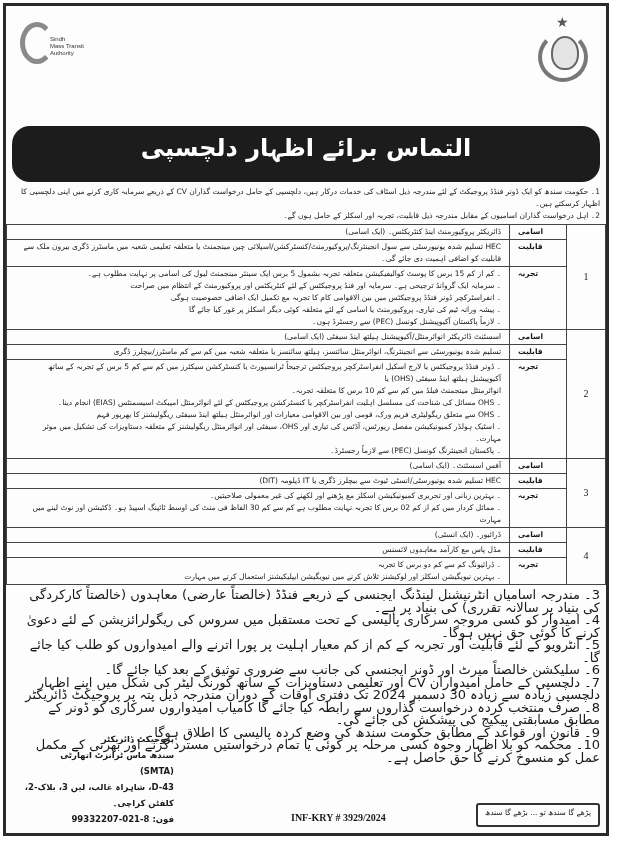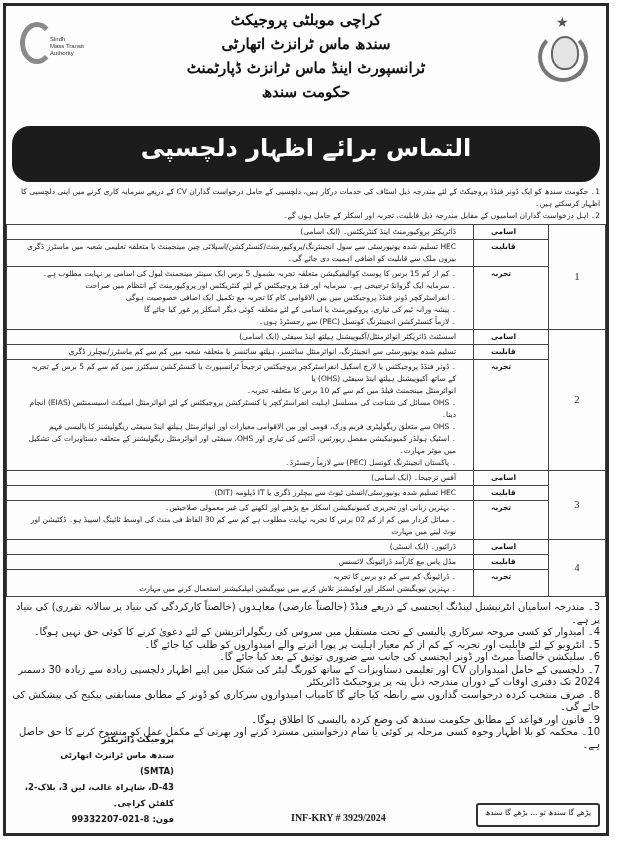--- a/index.html
+++ b/index.html
@@ -11,52 +11,46 @@
   .logo-smta .txt { position: absolute; left: 34px; top: 16px; font-size: 6px; line-height: 7px; font-family: "Liberation Sans", sans-serif; color: #333; }
   .emblem { position: absolute; right: 14px; top: 8px; width: 58px; height: 72px; }
   .emblem .star { position: absolute; left: 22px; top: 0; font-size: 14px; color: #555; }
   .emblem .crescent { position: absolute; left: 4px; top: 18px; width: 50px; height: 50px; border-radius: 50%; border: 4px solid #777; border-top-color: transparent; box-sizing: border-box; }
   .emblem .shield { position: absolute; left: 17px; top: 22px; width: 24px; height: 30px; border-radius: 50% 50% 45% 45%; border: 2px solid #666; background: #e4e4e4; }
   .titles { position: absolute; left: 120px; right: 120px; top: 2px; text-align: center; direction: rtl; }
   .titles div { font-family: "DejaVu Serif", serif; font-size: 15px; line-height: 24px; font-weight: bold; color: #111; }
   .banner { margin: 0 6px; height: 56px; background: #1c1c1c; border-radius: 18px; color: #fff; text-align: center; direction: rtl; font-size: 24px; font-weight: bold; line-height: 44px; font-family: "DejaVu Sans", sans-serif; }
   .intro { direction: rtl; font-size: 7.5px; line-height: 12px; padding: 4px 6px 2px 6px; }
   table.jobs { width: 100%; border-collapse: collapse; direction: rtl; font-size: 7.5px; }
-  table.jobs td { border: 1px solid #444; vertical-align: top; padding: 1px 17px; line-height: 12px; }
+  table.jobs td { border: 1px solid #444; vertical-align: top; padding: 1px 8px; line-height: 12px; }
   td.num { width: 22px; text-align: center; vertical-align: middle !important; font-family: "Liberation Serif", serif; font-size: 10px; }
   td.lbl { width: 40px; text-align: left; font-weight: bold; }
   td.content { text-align: right; }
   .exp-line { display: block; }
-  .notes { direction: rtl; font-size: 10px; line-height: 12.5px; padding: 4px 6px 0 6px; position: relative; }
+  .notes { direction: rtl; font-size: 13px; line-height: 12.5px; padding: 4px 6px 0 6px; position: relative; }
   .footer { position: absolute; left: 0; right: 0; bottom: 0; height: 140px; }
   .signature { position: absolute; left: 18px; bottom: 6px; width: 150px; direction: rtl; font-size: 8.5px; line-height: 16px; font-weight: bold; }
   .ref { position: absolute; left: 285px; bottom: 10px; font-family: "Liberation Serif", serif; font-weight: bold; font-size: 10px; }
   .stamp { position: absolute; right: 6px; bottom: 6px; width: 120px; height: 20px; border: 2px solid #333; border-radius: 3px; direction: rtl; font-size: 7.5px; line-height: 16px; text-align: center; margin-top: 24px; }
 </style>
 </head>
 <body>
 
 <div class="page">
 
   <div class="header">
     <div class="logo-smta">
       <div class="ring"></div>
       <div class="txt">
         <div>Sindh</div>
         <div>Mass Transit</div>
         <div>Authority</div>
       </div>
     </div>
 
-    <div class="titles">
-      <div>کراچی موبلٹی پروجیکٹ</div>
-      <div>سندھ ماس ٹرانزٹ اتھارٹی</div>
-      <div>ٹرانسپورٹ اینڈ ماس ٹرانزٹ ڈپارٹمنٹ</div>
-      <div>حکومت سندھ</div>
-    </div>
 
     <div class="emblem">
       <div class="star">★</div>
       <div class="crescent"></div>
       <div class="shield"></div>
     </div>
   </div>
 
   <div class="banner">التماس برائے اظہار دلچسپی</div>
 
@@ -77,70 +71,70 @@
       <td class="lbl">قابلیت</td>
       <td class="content">HEC تسلیم شدہ یونیورسٹی سے سول انجینئرنگ/پروکیورمنٹ/کنسٹرکشن/اسپلائی چین مینجمنٹ یا متعلقہ تعلیمی شعبہ میں ماسٹرز ڈگری بیرون ملک سے قابلیت کو اضافی اہمیت دی جائے گی۔</td>
     </tr>
     <tr>
       <td class="lbl">تجربہ</td>
       <td class="content">
         <span class="exp-line">۔ کم از کم 15 برس کا پوسٹ کوالیفیکیشن متعلقہ تجربہ بشمول 5 برس ایک سینئر مینجمنٹ لیول کی اسامی پر نہایت مطلوب ہے۔</span>
         <span class="exp-line">۔ سرمایہ ایک گروانڈ ترجیحی ہے۔ سرمایہ اور فنڈ پروجیکٹس کے لئے کنٹریکٹس اور پروکیورمنٹ کے انتظام میں صراحت</span>
         <span class="exp-line">۔ انفراسٹرکچر ڈونر فنڈڈ پروجیکٹس میں بین الاقوامی کام کا تجربہ مع تکمیل ایک اضافی خصوصیت ہوگی</span>
         <span class="exp-line">۔ پیشہ ورانہ ٹیم کی تیاری، پروکیورمنٹ یا اسامی کے لئے متعلقہ کوئی دیگر اسکلز پر غور کیا جائے گا</span>
-        <span class="exp-line">۔ لازماً کنسٹرکشن انجینئرنگ کونسل (PEC) سے رجسٹرڈ ہوں۔</span>
+        <span class="exp-line">۔ لازماً پاکستان آکیوپیشنل کونسل (PEC) سے رجسٹرڈ ہوں۔</span>
       </td>
     </tr>
 
     <tr>
       <td class="num" rowspan="3">2</td>
       <td class="lbl">اسامی</td>
       <td class="content">اسسٹنٹ ڈائریکٹر انوائرمنٹل/آکیوپیشنل ہیلتھ اینڈ سیفٹی (ایک اسامی)</td>
     </tr>
     <tr>
       <td class="lbl">قابلیت</td>
       <td class="content">تسلیم شدہ یونیورسٹی سے انجینئرنگ، انوائرمنٹل سائنسز، ہیلتھ سائنسز یا متعلقہ شعبہ میں کم سے کم ماسٹرز/بیچلرز ڈگری</td>
     </tr>
     <tr>
       <td class="lbl">تجربہ</td>
       <td class="content">
         <span class="exp-line">۔ ڈونر فنڈڈ پروجیکٹس یا لارج اسکیل انفراسٹرکچر پروجیکٹس ترجیحاً ٹرانسپورٹ یا کنسٹرکشن سیکٹرز میں کم سے کم 5 برس کے تجربہ کے ساتھ آکیوپیشنل ہیلتھ اینڈ سیفٹی (OHS) یا</span>
         <span class="exp-line">انوائرمنٹل مینجمنٹ فیلڈ میں کم سے کم 10 برس کا متعلقہ تجربہ۔</span>
         <span class="exp-line">۔ OHS مسائل کی شناخت کی مسلسل اہلیت انفراسٹرکچر یا کنسٹرکشن پروجیکٹس کے لئے انوائرمنٹل امپیکٹ اسیسمنٹس (EIAS) انجام دینا۔</span>
-        <span class="exp-line">۔ OHS سے متعلق ریگولیٹری فریم ورک، قومی اور بین الاقوامی معیارات اور انوائرمنٹل ہیلتھ اینڈ سیفٹی ریگولیشنز کا پالیسی فہم</span>
+        <span class="exp-line">۔ OHS سے متعلق ریگولیٹری فریم ورک، قومی اور بین الاقوامی معیارات اور انوائرمنٹل ہیلتھ اینڈ سیفٹی ریگولیشنز کا بھرپور فہم</span>
         <span class="exp-line">۔ اسٹیک ہولڈر کمیونیکیشن مفصل رپورٹس، آڈٹس کی تیاری اور OHS، سیفٹی اور انوائرمنٹل ریگولیشنز کے متعلقہ دستاویزات کی تشکیل میں موثر مہارت۔</span>
         <span class="exp-line">۔ پاکستان انجینئرنگ کونسل (PEC) سے لازماً رجسٹرڈ۔</span>
       </td>
     </tr>
 
     <tr>
       <td class="num" rowspan="3">3</td>
       <td class="lbl">اسامی</td>
-      <td class="content">آفس ترجیحا۔ (ایک اسامی)</td>
+      <td class="content">آفس اسسٹنٹ۔ (ایک اسامی)</td>
     </tr>
     <tr>
       <td class="lbl">قابلیت</td>
       <td class="content">HEC تسلیم شدہ یونیورسٹی/انسٹی ٹیوٹ سے بیچلرز ڈگری یا IT ڈپلومہ (DIT)</td>
     </tr>
     <tr>
       <td class="lbl">تجربہ</td>
       <td class="content">
         <span class="exp-line">۔ بہترین زبانی اور تحریری کمیونیکیشن اسکلز مع پڑھنے اور لکھنے کی غیر معمولی صلاحیتیں۔</span>
         <span class="exp-line">۔ مماثل کردار میں کم از کم 02 برس کا تجربہ نہایت مطلوب ہے کم سے کم 30 الفاظ فی منٹ کی اوسط ٹائپنگ اسپیڈ ہو۔ ڈکٹیشن اور نوٹ لینے میں مہارت</span>
       </td>
     </tr>
 
     <tr>
       <td class="num" rowspan="3">4</td>
       <td class="lbl">اسامی</td>
       <td class="content">ڈرائیور۔ (ایک انسٹی)</td>
     </tr>
     <tr>
       <td class="lbl">قابلیت</td>
-      <td class="content">مڈل پاس مع کارآمد ڈرائیونگ لائسنس</td>
+      <td class="content">مڈل پاس مع کارآمد معاہدوں لائسنس</td>
     </tr>
     <tr>
       <td class="lbl">تجربہ</td>
       <td class="content">
         <span class="exp-line">۔ ڈرائیونگ کم سے کم دو برس کا تجربہ</span>
         <span class="exp-line">۔ بہترین نیویگیشن اسکلز اور لوکیشنز تلاش کرنے میں نیویگیشن ایپلیکیشنز استعمال کرنے میں مہارت</span>
       </td>
     </tr>
   </tbody>
     </table>

